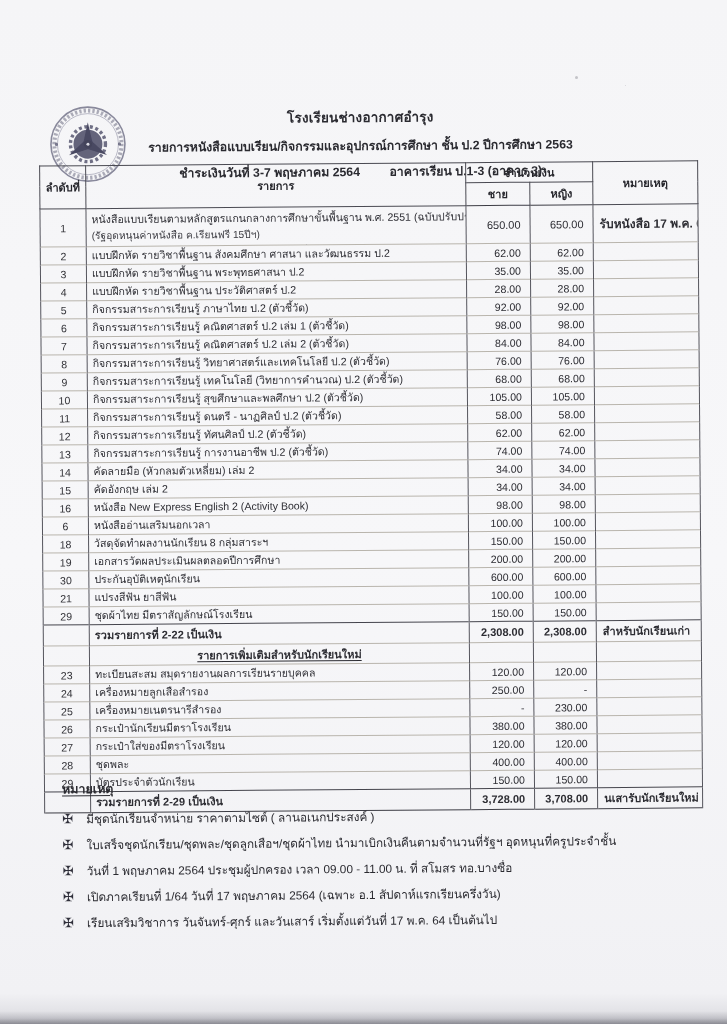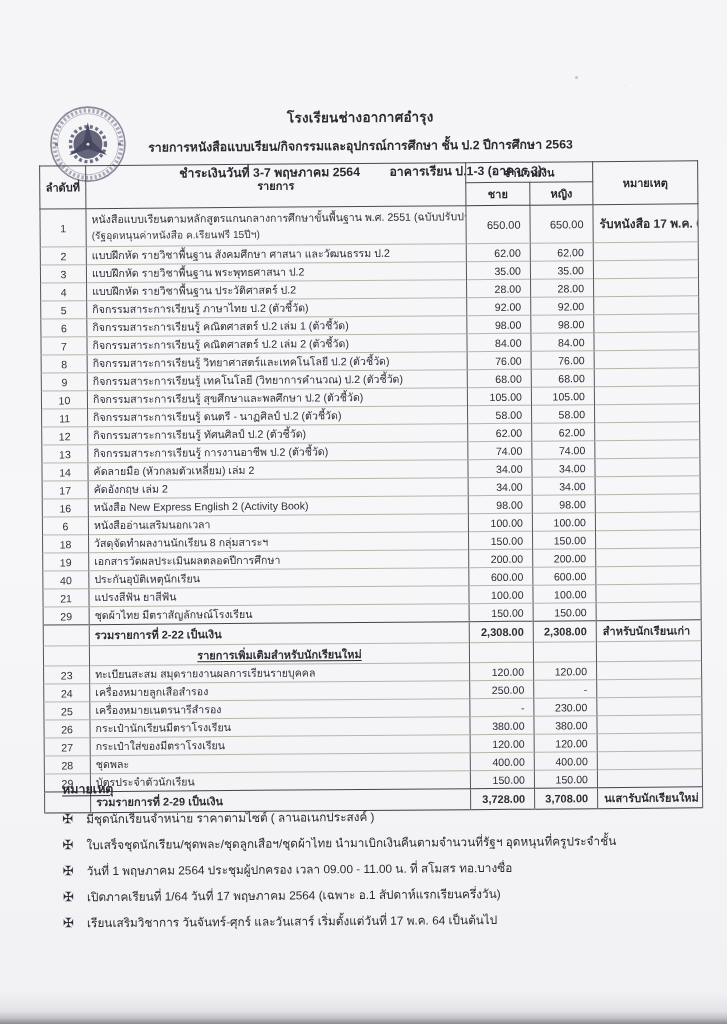--- a/index.html
+++ b/index.html
@@ -213,21 +213,21 @@
             <td class="remark"></td>
           </tr>
           <tr class="r-item">
             <td class="no">14</td>
             <td class="item">คัดลายมือ (หัวกลมตัวเหลี่ยม)  เล่ม 2</td>
             <td class="amt">34.00</td>
             <td class="amt">34.00</td>
             <td class="remark"></td>
           </tr>
           <tr class="r-item">
-            <td class="no">17</td>
+            <td class="no">15</td>
             <td class="item">คัดอังกฤษ เล่ม 2</td>
             <td class="amt">34.00</td>
             <td class="amt">34.00</td>
             <td class="remark"></td>
           </tr>
           <tr class="r-item">
             <td class="no">16</td>
             <td class="item">หนังสือ New Express English 2 (Activity Book)</td>
             <td class="amt">98.00</td>
             <td class="amt">98.00</td>
@@ -248,21 +248,21 @@
             <td class="remark"></td>
           </tr>
           <tr class="r-item">
             <td class="no">19</td>
             <td class="item">เอกสารวัดผลประเมินผลตลอดปีการศึกษา</td>
             <td class="amt">200.00</td>
             <td class="amt">200.00</td>
             <td class="remark"></td>
           </tr>
           <tr class="r-item">
-            <td class="no">40</td>
+            <td class="no">30</td>
             <td class="item">ประกันอุบัติเหตุนักเรียน</td>
             <td class="amt">600.00</td>
             <td class="amt">600.00</td>
             <td class="remark"></td>
           </tr>
           <tr class="r-item">
             <td class="no">21</td>
             <td class="item">แปรงสีฟัน ยาสีฟัน</td>
             <td class="amt">100.00</td>
             <td class="amt">100.00</td>

